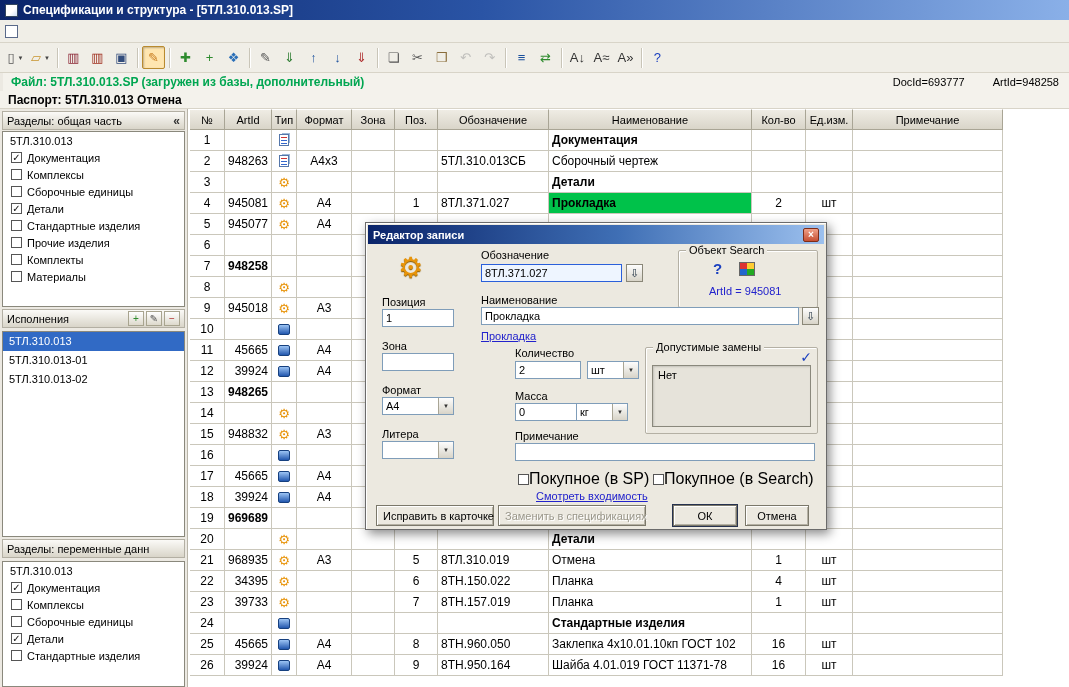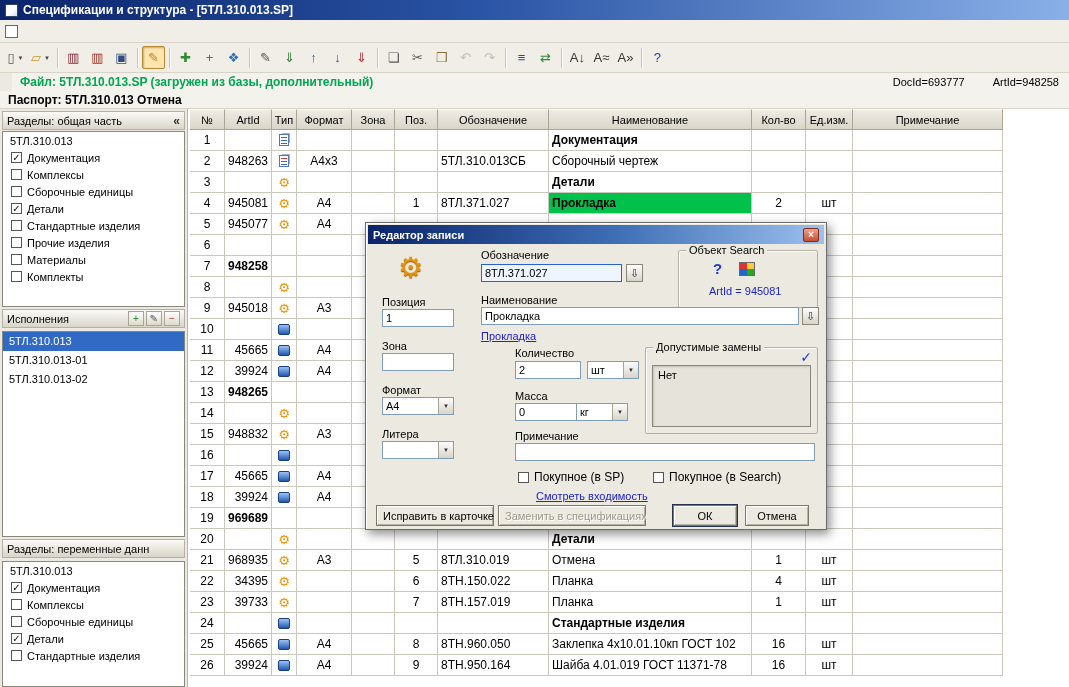--- a/index.html
+++ b/index.html
@@ -26,21 +26,21 @@
     border-bottom:1px solid #d8d4c8;display:flex;align-items:center;padding:0 4px;gap:1px;}
   .tb-btn{min-width:23px;height:23px;display:flex;align-items:center;justify-content:center;
     border:1px solid transparent;border-radius:2px;padding:0 2px;}
   .tb-btn.pressed{background:#ffe6b0;border:1px solid #b98a2e;box-shadow:inset 1px 1px 2px rgba(0,0,0,.25);}
   .tb-btn.disabled{opacity:.55;}
   .tb-glyph{font-size:13px;line-height:1;}
   .tb-arrow{font-size:6px;color:#444;margin-left:3px;}
   .tb-sep{width:1px;height:20px;background:#c9c5b8;margin:0 3px;box-shadow:1px 0 0 #fff;}
 
   
-  .fileline{position:absolute;top:73px;left:12px;right:0;height:18px;background:#f4f2ec;
+  .fileline{position:absolute;top:73px;left:3px;right:0;height:18px;background:#f4f2ec;
     display:flex;align-items:center;justify-content:space-between;padding:0 8px;text-align:center;}
   .file-text{color:var(--green,#00a651);font-weight:bold;font-size:12px;white-space:nowrap;}
   .ids{display:flex;gap:28px;font-size:11px;padding-right:2px;}
   .passline{position:absolute;top:91px;left:0;right:0;height:18px;background:#f4f2ec;
     display:flex;align-items:center;padding:0 8px;font-size:12px;font-weight:bold;border-bottom:1px solid #d8d4c8;}
 
   
   .content{position:absolute;top:109px;left:0;right:0;bottom:0;}
   .sidebar{position:absolute;left:0;top:0;bottom:0;width:188px;background:#ece9e2;border-right:1px solid #b8b4a8;}
   .p-header{position:absolute;left:2px;right:2px;height:19px;
@@ -105,21 +105,21 @@
   .q-icon{position:absolute;font-weight:bold;color:#1a3fbf;font-size:15px;}
   .color-icon{position:absolute;width:16px;height:14px;display:grid;grid-template-columns:1fr 1fr;
     grid-template-rows:1fr 1fr;border:1px solid #666;}
   .color-icon i:nth-child(1){background:#d33;} .color-icon i:nth-child(2){background:#fc3;}
   .color-icon i:nth-child(3){background:#26c;} .color-icon i:nth-child(4){background:#2a2;}
   .artid-text{position:absolute;color:var(--link,#2222cc);font-size:11px;white-space:nowrap;}
   .check-icon{position:absolute;color:#1a3fbf;font-weight:bold;font-size:14px;}
   .sunken{position:absolute;border:1px solid #8a887c;background:#e6e3da;
     box-shadow:inset 1px 1px 2px rgba(0,0,0,.15);padding:3px 5px;font-size:11px;}
   .link{position:absolute;color:var(--link,#2222cc);text-decoration:underline;font-size:11px;cursor:pointer;white-space:nowrap;}
-  .dlg-chk{position:absolute;display:flex;align-items:center;gap:5px;font-size:12px;white-space:nowrap;padding-left:37px;}
+  .dlg-chk{position:absolute;display:flex;align-items:center;font-size:16px;white-space:nowrap;padding-left:37px;}
   .btn{position:absolute;height:21px;background:#ece9e0;border:1px solid #7b786a;
     box-shadow:inset 1px 1px 0 #fff, inset -1px -1px 0 #b5b1a4;
     font:11px "Liberation Sans",sans-serif;padding:0 6px;white-space:nowrap;}
   .btn.default{outline:1px solid #26324f;}
   .btn:disabled{color:#9a978a;text-shadow:1px 1px 0 #fff;}
 </style>
 </head>
 <body>
 
 <div class="screen">
@@ -262,25 +262,25 @@
             <div class="chk-row">
               <span class="chk"></span>
               <span class="chk-label">Стандартные изделия</span>
             </div>
             <div class="chk-row">
               <span class="chk"></span>
               <span class="chk-label">Прочие изделия</span>
             </div>
             <div class="chk-row">
               <span class="chk"></span>
+              <span class="chk-label">Комплекты</span>
+            </div>
+            <div class="chk-row">
+              <span class="chk"></span>
               <span class="chk-label">Материалы</span>
-            </div>
-            <div class="chk-row">
-              <span class="chk"></span>
-              <span class="chk-label">Комплекты</span>
             </div>
           </div>
       </div>
 
       <div class="p-header" style="top:200px">
         <span>Исполнения</span>
         <span class="hdr-btns">
             <span class="hdr-btn" style="color: rgb(46, 139, 46);">+</span>
             <span class="hdr-btn" style="color: rgb(85, 85, 85);">✎</span>
             <span class="hdr-btn" style="color: rgb(176, 48, 48);">−</span>

